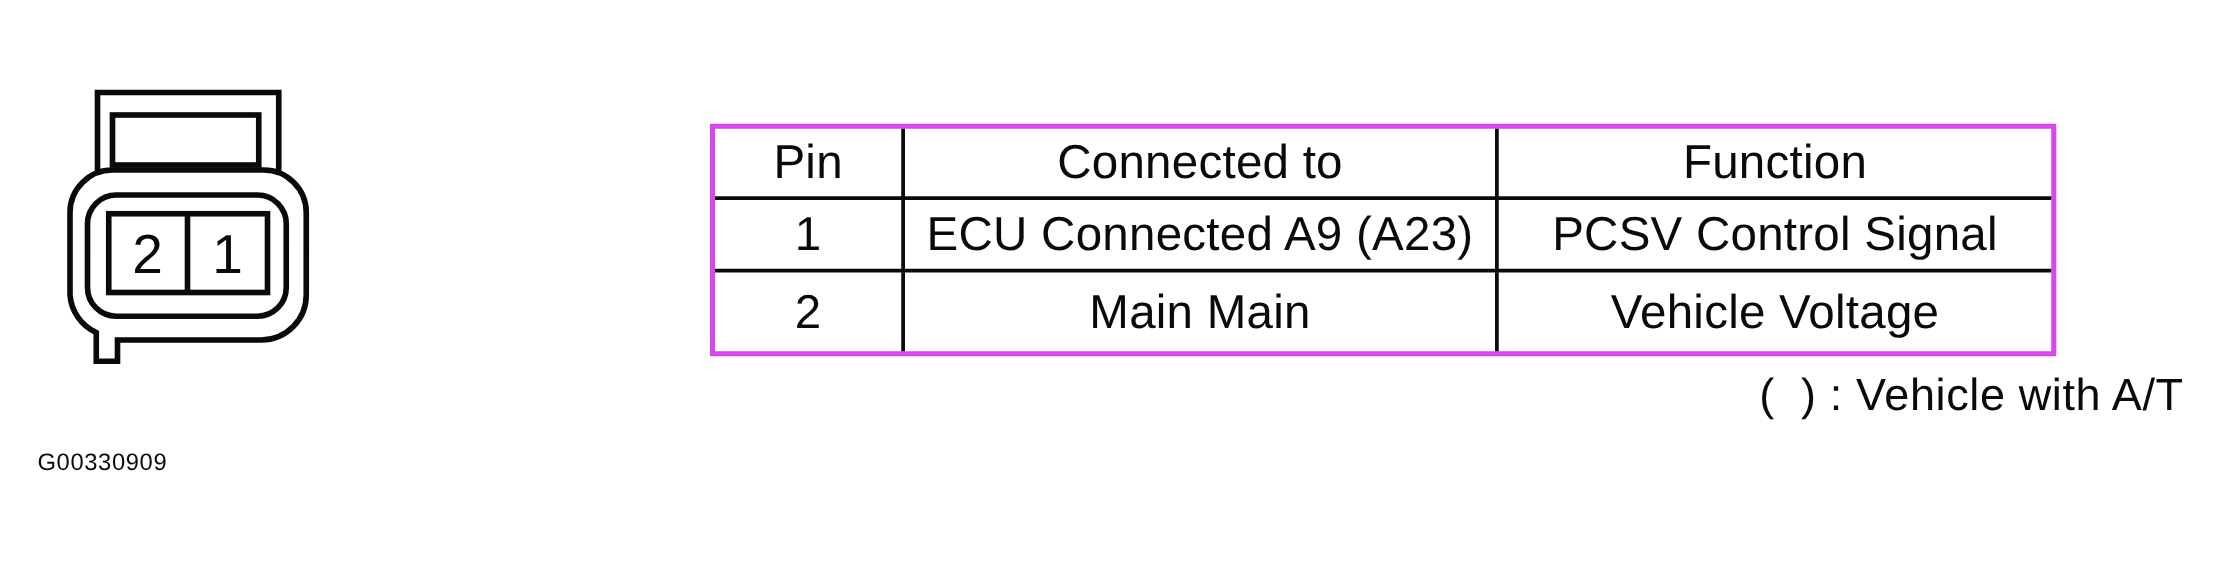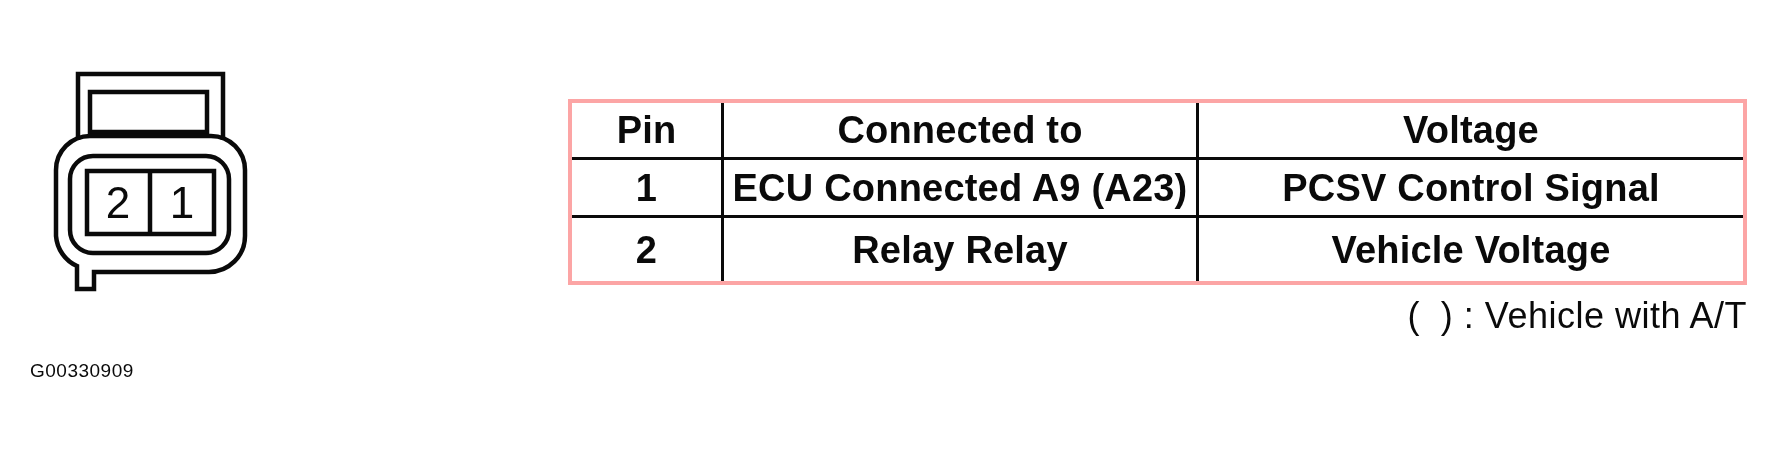--- a/index.html
+++ b/index.html
@@ -29,28 +29,27 @@
     font-family: "Liberation Sans", "DejaVu Sans", sans-serif;
     font-size: 44px;
     fill: #0a0a0a;
   }
 
   
   .pin-table {
     position: absolute;
     left: 568px;
     top: 99px;
-    width: 1179px;
+    width: 1077px;
     height: 186px;
-    border: 4px solid #fca5a5;
+    border: 4px solid #d946ef;
     box-sizing: border-box;
     display: grid;
     grid-template-columns: 152px 475px 1fr;
     grid-template-rows: 1fr 1.02fr 1.1fr;
-    font-weight: bold;
   }
   .pin-table .cell {
     border-right: 3px solid #0a0a0a;
     border-bottom: 3px solid #0a0a0a;
     display: flex;
     align-items: center;
     justify-content: center;
     font-size: 38px;
     line-height: 1;
     white-space: nowrap;
@@ -106,28 +105,28 @@
     <rect x="87" y="171" width="127" height="63"></rect>
     <line x1="150" y1="171" x2="150" y2="234"></line>
 
     <text x="118" y="218" text-anchor="middle" stroke="none" fill="#0a0a0a">2</text>
     <text x="182" y="218" text-anchor="middle" stroke="none" fill="#0a0a0a">1</text>
   </svg>
 
   <div class="pin-table">
     <div class="cell">Pin</div>
     <div class="cell">Connected to</div>
-    <div class="cell last-col">Voltage</div>
+    <div class="cell last-col">Function</div>
 
     <div class="cell">1</div>
     <div class="cell">ECU Connected A9 (A23)</div>
     <div class="cell last-col">PCSV Control Signal</div>
 
     <div class="cell last-row">2</div>
-    <div class="cell last-row">Relay Relay</div>
+    <div class="cell last-row">Main Main</div>
     <div class="cell last-col last-row">Vehicle Voltage</div>
   </div>
 
   <div class="at-note">(  ) : Vehicle with A/T</div>
 
   <div class="figure-id">G00330909</div>
 
 </div>
 
 </body></html>

